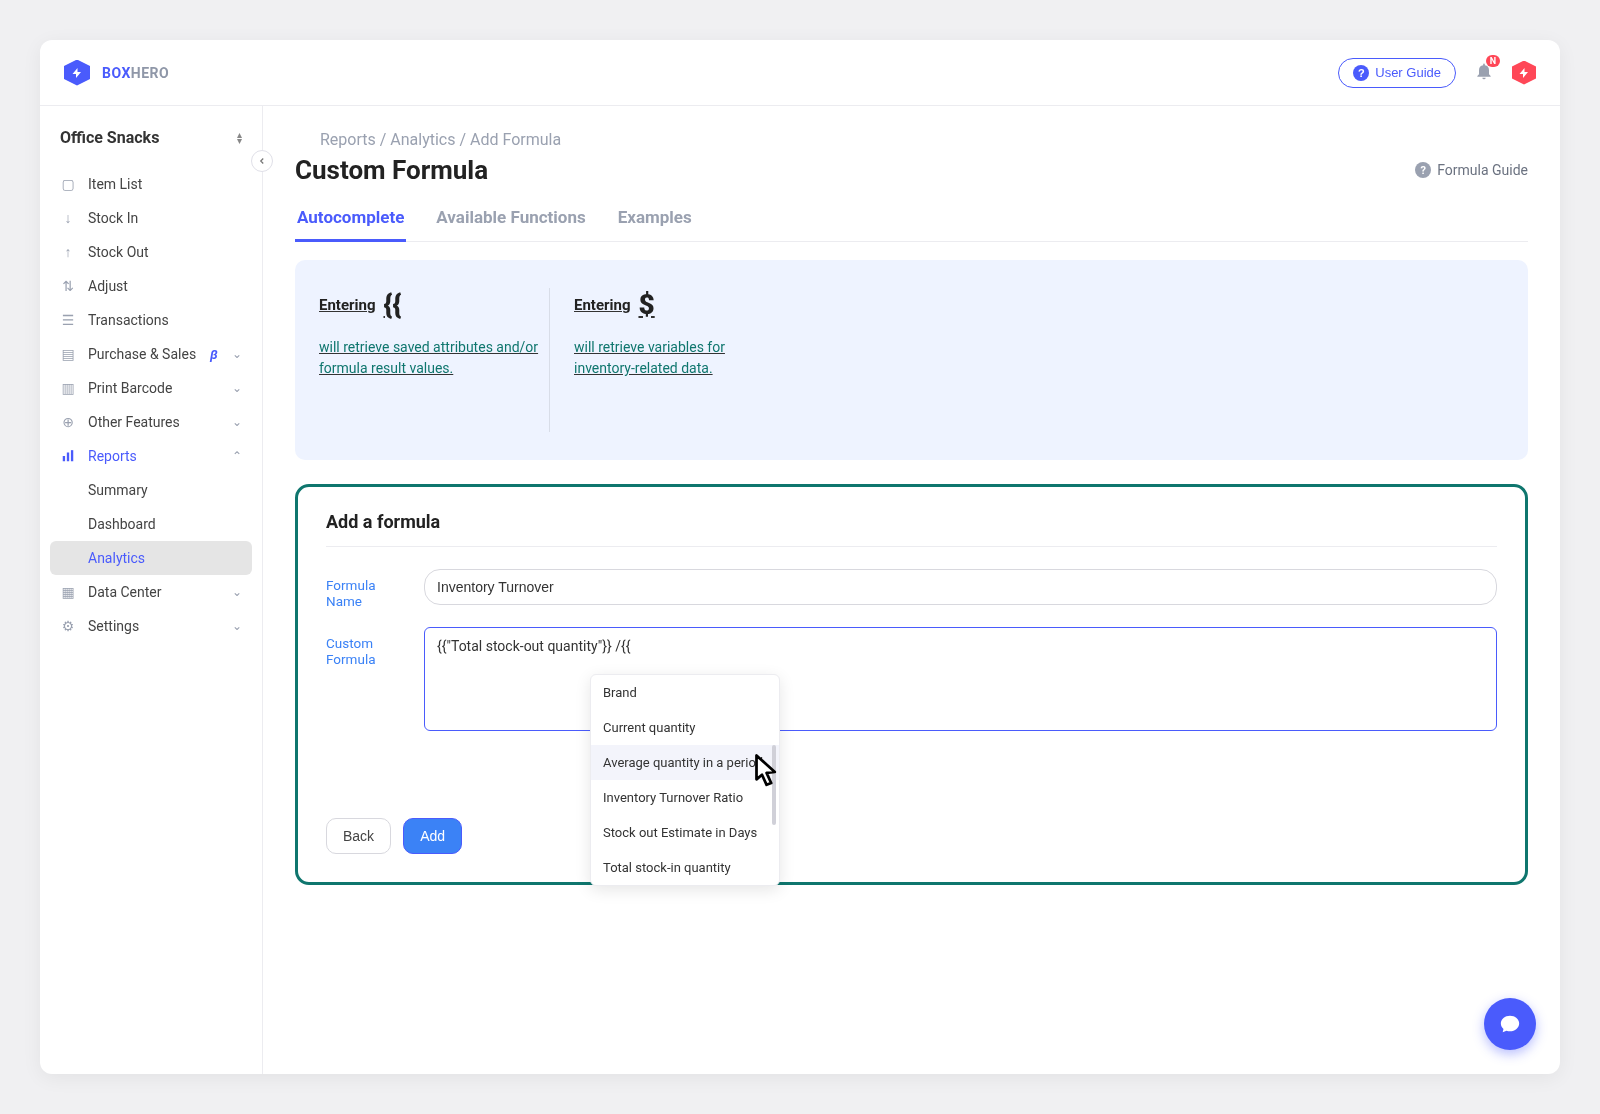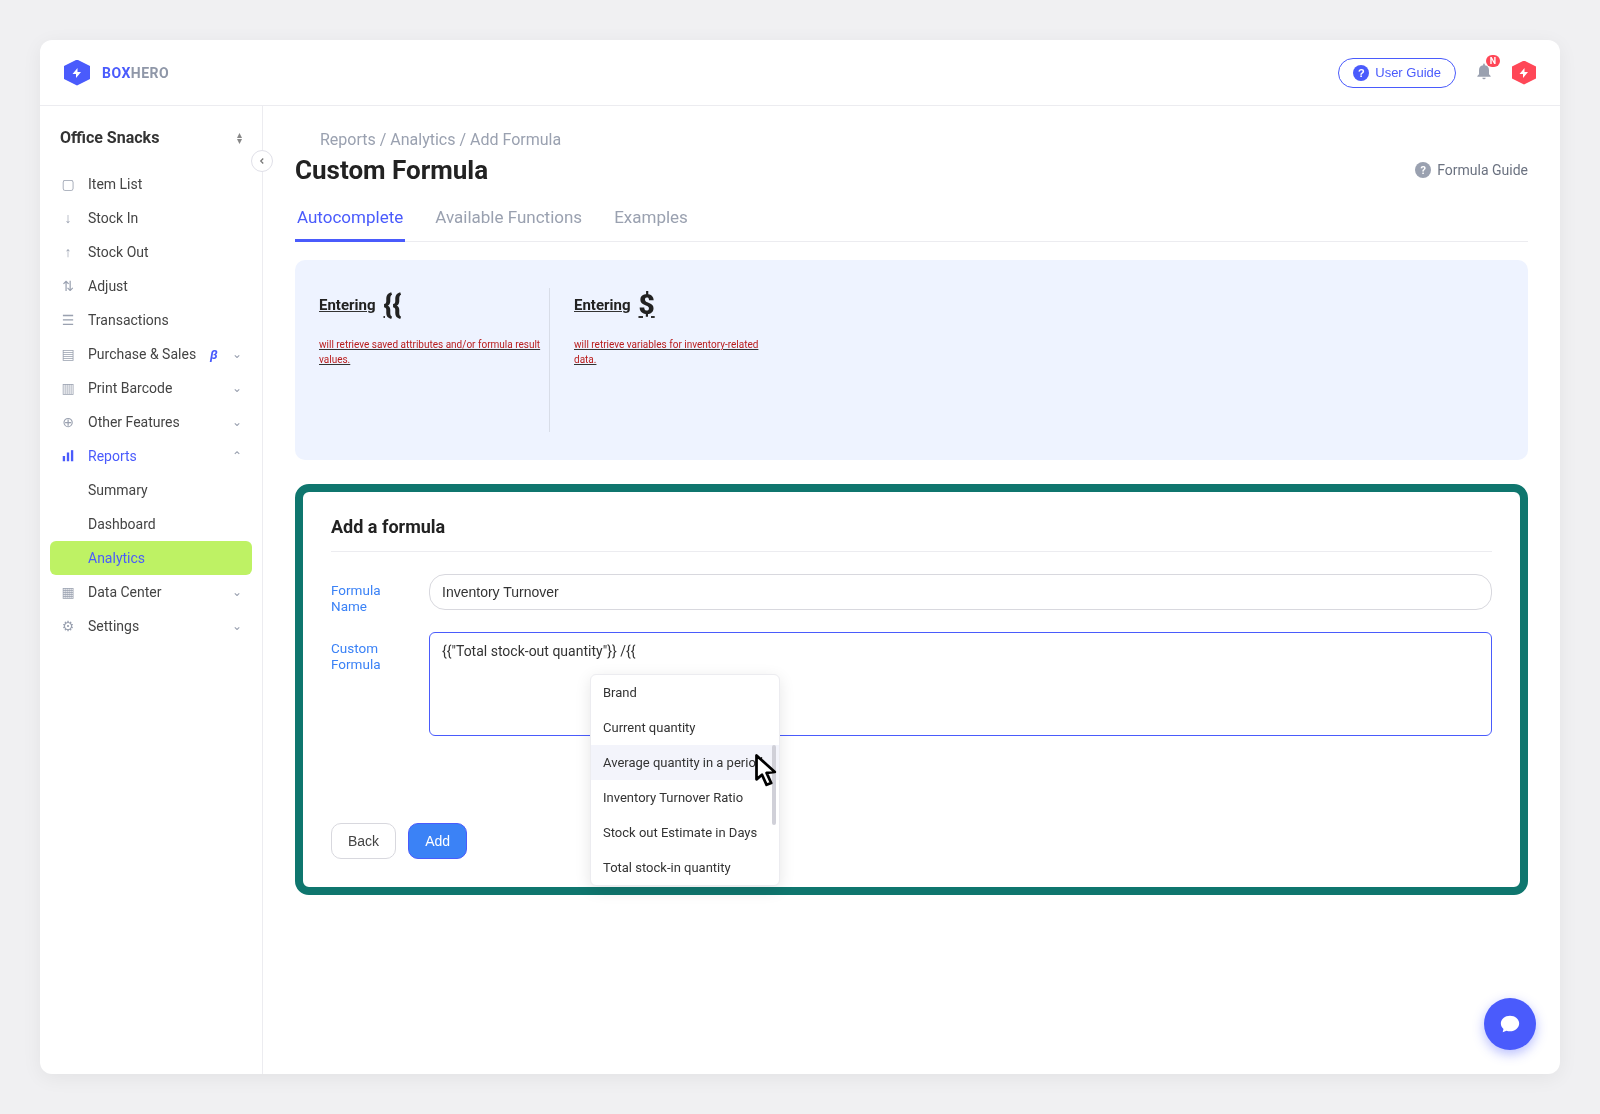--- a/index.html
+++ b/index.html
@@ -109,50 +109,50 @@
   color: #444;
   border-radius: 6px;
   font-size: 14px;
   position: relative;
 }
 .nav-item .nav-icon { width: 16px; color: #9aa1b0; display:flex; justify-content:center;}
 .nav-item.active { color: #4a5bfc; }
 .nav-item.active .nav-icon { color: #4a5bfc; }
 .nav-chev { margin-left: auto; color: #9aa1b0; font-size: 12px;}
 .nav-sub { padding-left: 38px; }
-.nav-sub.active { background: #bef264; color: #4a5bfc; align-items: flex-end; }
+.nav-sub.active { background: #e5e5e5; color: #4a5bfc; align-items: flex-end; }
 .beta { color: #4a5bfc; font-style: italic; font-weight: bold; margin-left: 2px; font-size: 13px;}
 
 .main { flex: 1; padding: 24px 32px; overflow: visible; }
 .breadcrumb { color: #9aa1b0; font-size: 16px; margin-bottom: 6px; margin-left: 25px; }
 .page-head { display: flex; justify-content: space-between; align-items: center; margin-bottom: 14px;}
 .page-title { font-size: 26px; font-weight: 700; color: #222;}
 .guide-link { color: #6b7280; font-size: 14px; display: flex; align-items: center; gap: 6px;}
 .guide-link .q-icon { width:16px; height:16px; border-radius:50%; background:#9aa1b0; color:#fff; display:flex; align-items:center; justify-content:center; font-size:11px; font-weight:bold;}
 
 .tabs { display: flex; gap: 28px; border-bottom: 1px solid #ececf0; margin-bottom: 18px;}
-.tab { padding: 8px 2px 12px; font-size: 17px; font-weight: 400; color: #9aa1b0; border-bottom: 3px solid transparent; margin-bottom:-1px;}
+.tab { padding: 8px 2px 12px; font-size: 17px; font-weight: 700; color: #9aa1b0; border-bottom: 3px solid transparent; margin-bottom:-1px;}
 .tab.active { color: #4a5bfc; border-bottom-color: #4a5bfc; }
 
 .info-panel {
   background: #eef3ff;
   border-radius: 10px;
   padding: 28px 24px;
   display: flex;
   min-height: 200px;
 }
 .info-col { flex: 0 0 230px; text-decoration: underline; }
 .info-col + .info-col { border-left: 1px solid #d8dde8; padding-left: 24px; }
 .info-head { display: flex; align-items:center; gap:8px; margin-bottom: 16px;}
 .info-head-text { font-size: 15px; font-weight: 700; color:#222;}
 .info-symbol { font-size: 28px; font-weight: 900; color: #222; }
-.info-desc { font-size: 10px; color: #b91c1c; line-height: 1.5; }
+.info-desc { font-size: 14px; color: #0f766e; line-height: 1.5; }
 
 .form-panel {
-  border: 8px solid #0f766e;
+  border: 3px solid #0f766e;
   border-radius: 14px;
   padding: 24px 28px 28px;
   margin-top: 24px;
   position: relative;
 }
 .form-title { font-size: 18px; font-weight: 700; margin-bottom: 14px; color:#222;}
 .form-divider { border: none; border-top: 1px solid #ececf0; margin-bottom: 22px;}
 .form-row { display: flex; gap: 14px; margin-bottom: 18px; align-items: flex-start;}
 .form-label { width: 84px; font-size: 13.5px; color: #3b82f6; padding-top: 8px;}
 .form-input {

